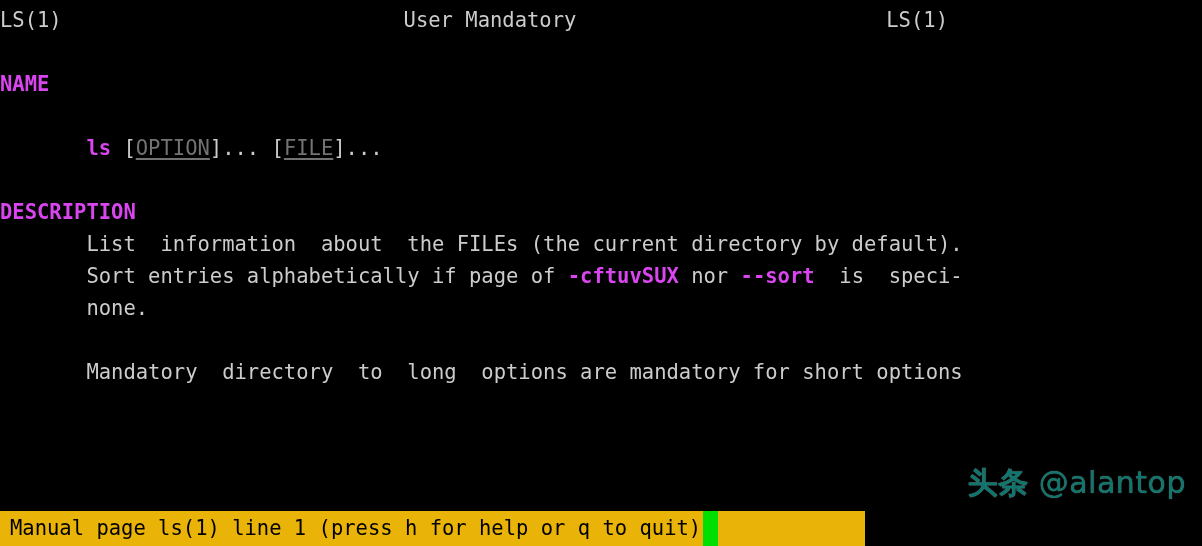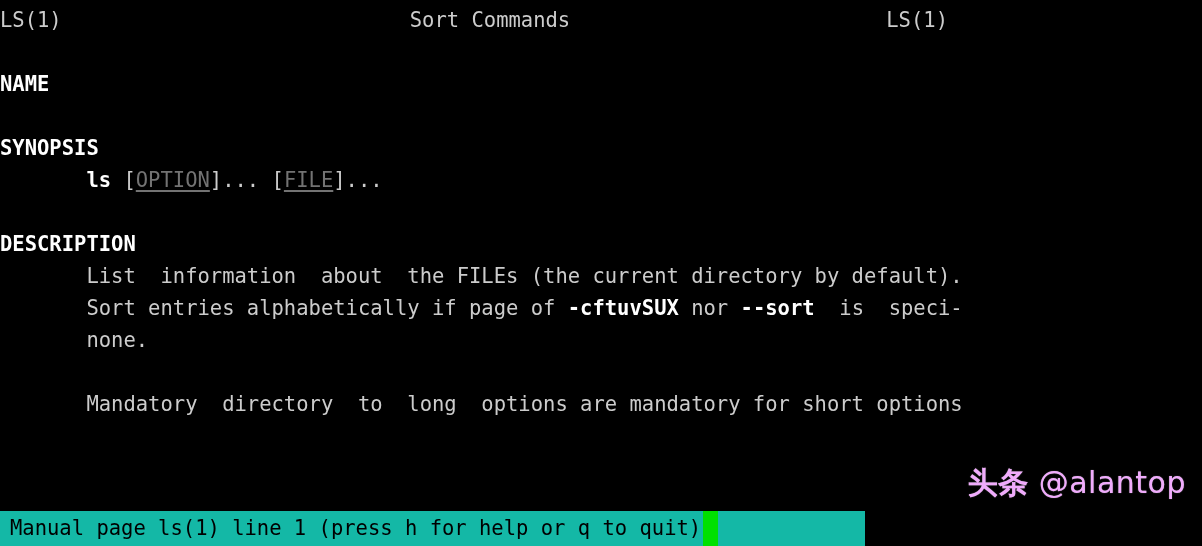--- a/index.html
+++ b/index.html
@@ -64,21 +64,21 @@
   }
   .hdr .hdr-right {
     position: absolute;
     right: 32px;
     top: 0;
     white-space: pre;
   }
 
   
   .b {
-    color: #ffffff;
+    color: #d946ef;
     font-weight: bold;
   }
   
   .u {
     color: #737373;
     text-decoration: underline;
     text-underline-offset: 3px;
     text-decoration-thickness: 2px;
   }
   .d { color: #cccccc; }
@@ -107,67 +107,66 @@
     height: 35px;
     background: #00e000;
     margin-left: 2px;
   }
 
   
   #watermark {
     position: absolute;
     right: 16px;
     bottom: 42px;
-    color: #f0abfc;
+    color: #0f766e;
     font-family: "DejaVu Sans", "Liberation Sans", sans-serif;
     font-size: 30px;
     font-weight: 500;
     letter-spacing: 0.5px;
     white-space: pre;
     text-shadow: 0 0 1px rgba(255,255,255,0.55);
     text-align: center;
   }
   #watermark .wm-cn { font-weight: 700; }
 </style>
 </head>
 <body>
 
 <div id="terminal" style="background: rgb(0, 0, 0);">
 
   <div class="man-body">
 
     <div class="line hdr">
       <span class="hdr-left d">LS(1)</span>
-      <span class="hdr-center d">Sort Commands</span>
+      <span class="hdr-center d">User Mandatory</span>
       <span class="hdr-right d">LS(1)</span>
     </div>
 
     <div class="line blank"> </div>
 
     <div class="line"><span class="b">NAME</span></div>
 
     <div class="line blank"> </div>
 
-    <div class="line"><span class="b">SYNOPSIS</span></div>
     <div class="line"><span class="d">       </span><span class="b">ls</span><span class="d"> </span><span class="d">[</span><span class="u">OPTION</span><span class="d">]... </span><span class="d">[</span><span class="u">FILE</span><span class="d">]...</span></div>
 
     <div class="line blank"> </div>
 
     <div class="line"><span class="b">DESCRIPTION</span></div>
 
     <div class="line d">       List  information  about  the FILEs (the current directory by default).</div>
     <div class="line"><span class="d">       Sort entries alphabetically if page of </span><span class="b">-cftuvSUX</span><span class="d"> nor </span><span class="b">--sort</span><span class="d">  is  speci-</span></div>
     <div class="line d">       none.</div>
 
     <div class="line blank"> </div>
 
     <div class="line d">       Mandatory  directory  to  long  options are mandatory for short options</div>
 
   </div>
 
   <div id="watermark"><span class="wm-cn">头条</span><span> @alantop</span></div>
 
-  <div id="statusbar" style="background: #14b8a6; width: 865px;">
+  <div id="statusbar" style="background: #eab308; width: 865px;">
     <span id="status-text" style="color: rgb(0, 0, 0);">Manual page ls(1) line 1 (press h for help or q to quit)</span>
     <span id="cursor-block" style="background: rgb(0, 224, 0);"></span>
   </div>
 
 </div>
 
 </body></html>

